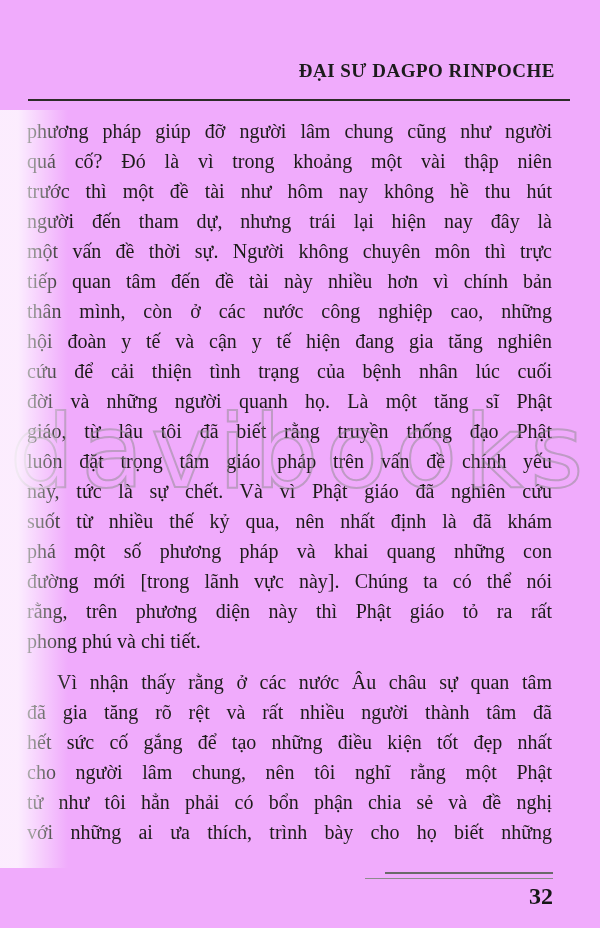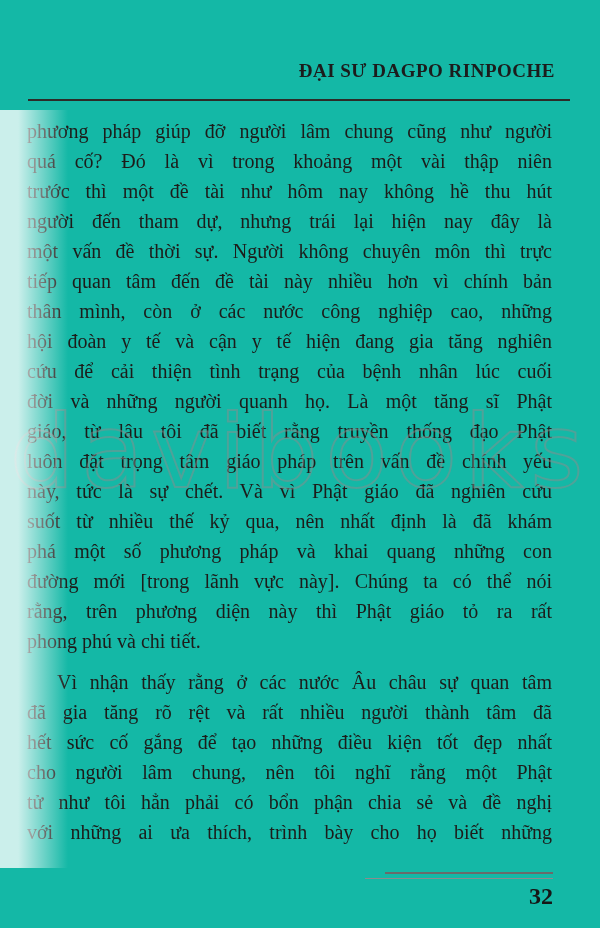--- a/index.html
+++ b/index.html
@@ -5,21 +5,21 @@
   html, body { margin: 0; padding: 0; }
   body {
     width: 600px; height: 928px;
     background: #ffffff;
     font-family: "Liberation Serif", serif;
     position: relative;
     overflow: hidden;
   }
   .page {
     position: absolute; inset: 0;
-    background: #14b8a6;
+    background: #f0abfc;
   }
   
   .running-head {
     position: absolute;
     top: 60px; right: 45px;
     font-size: 19px;
     font-weight: bold;
     letter-spacing: 0.5px;
     color: #1c1c1c;
     white-space: nowrap;

